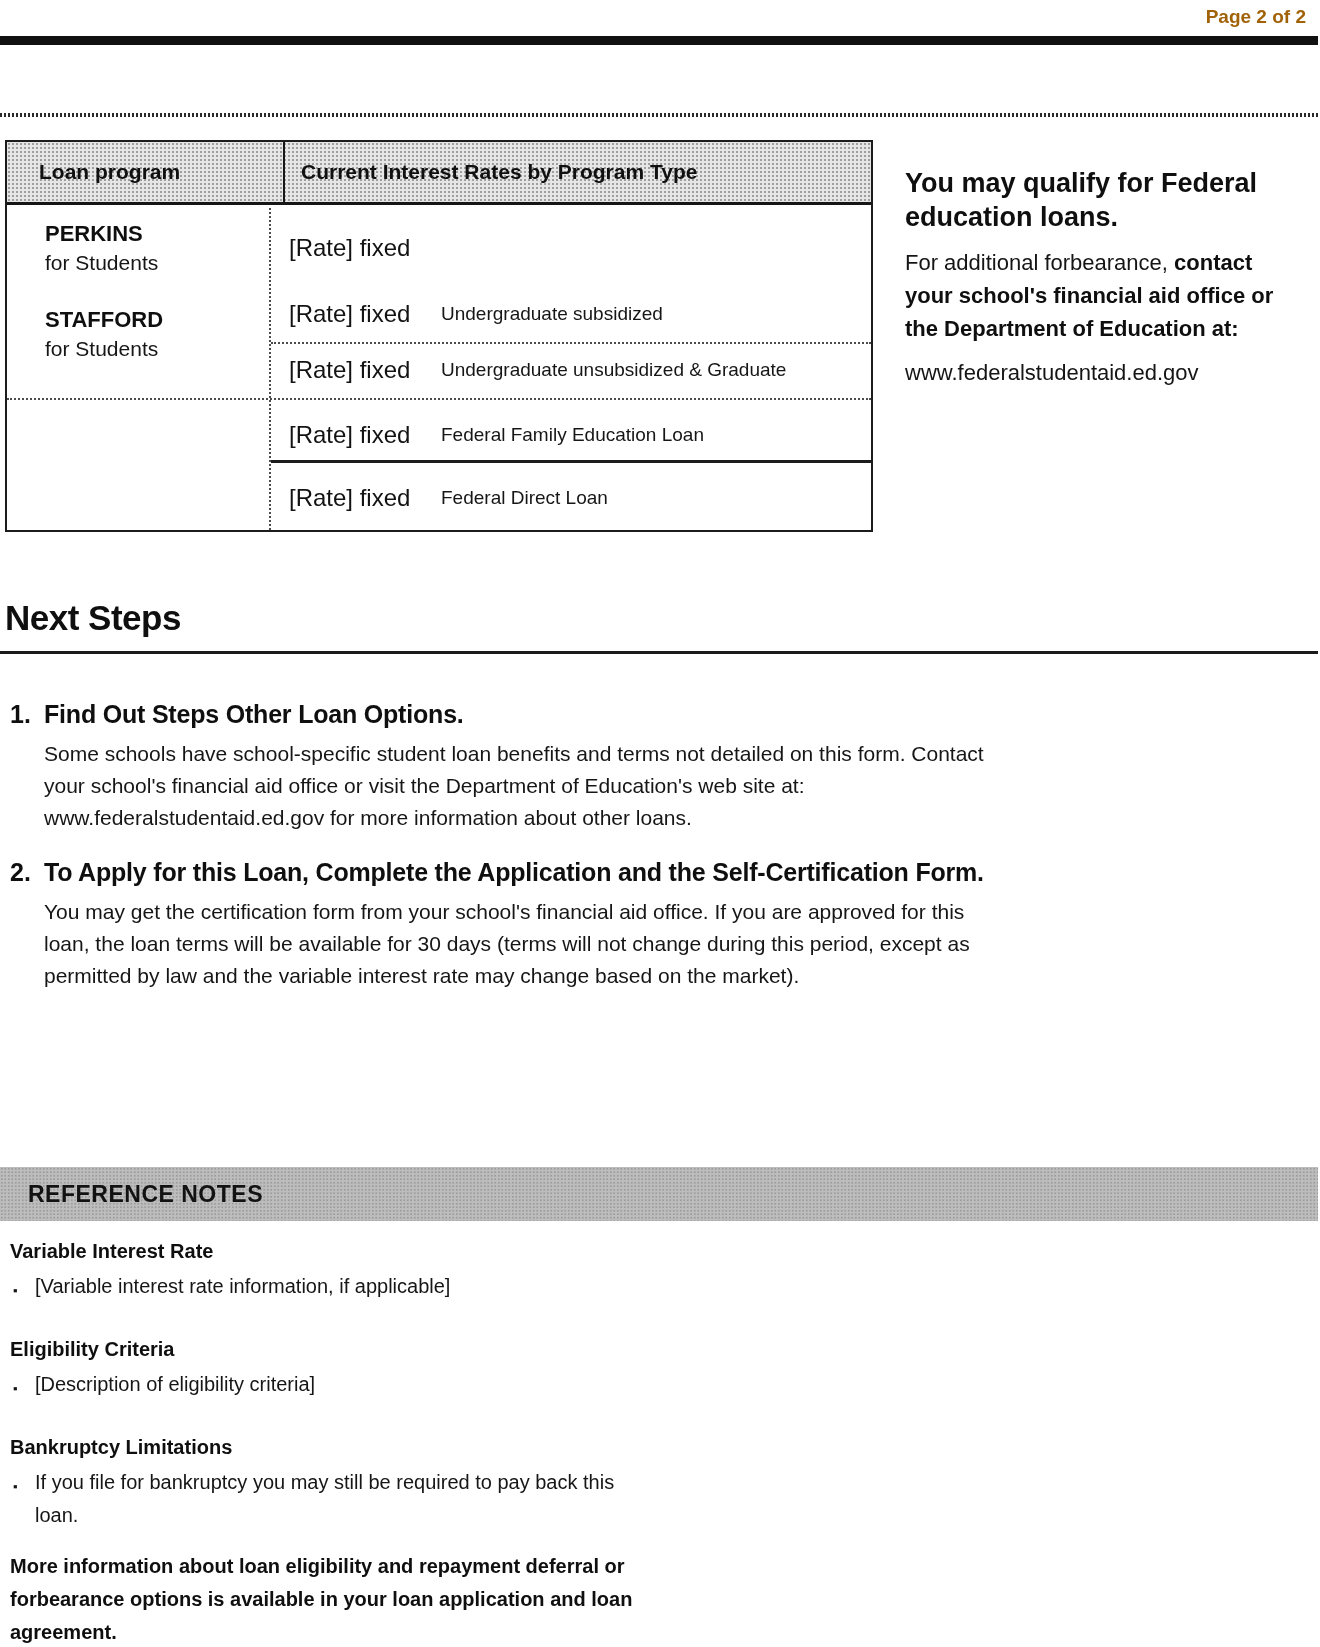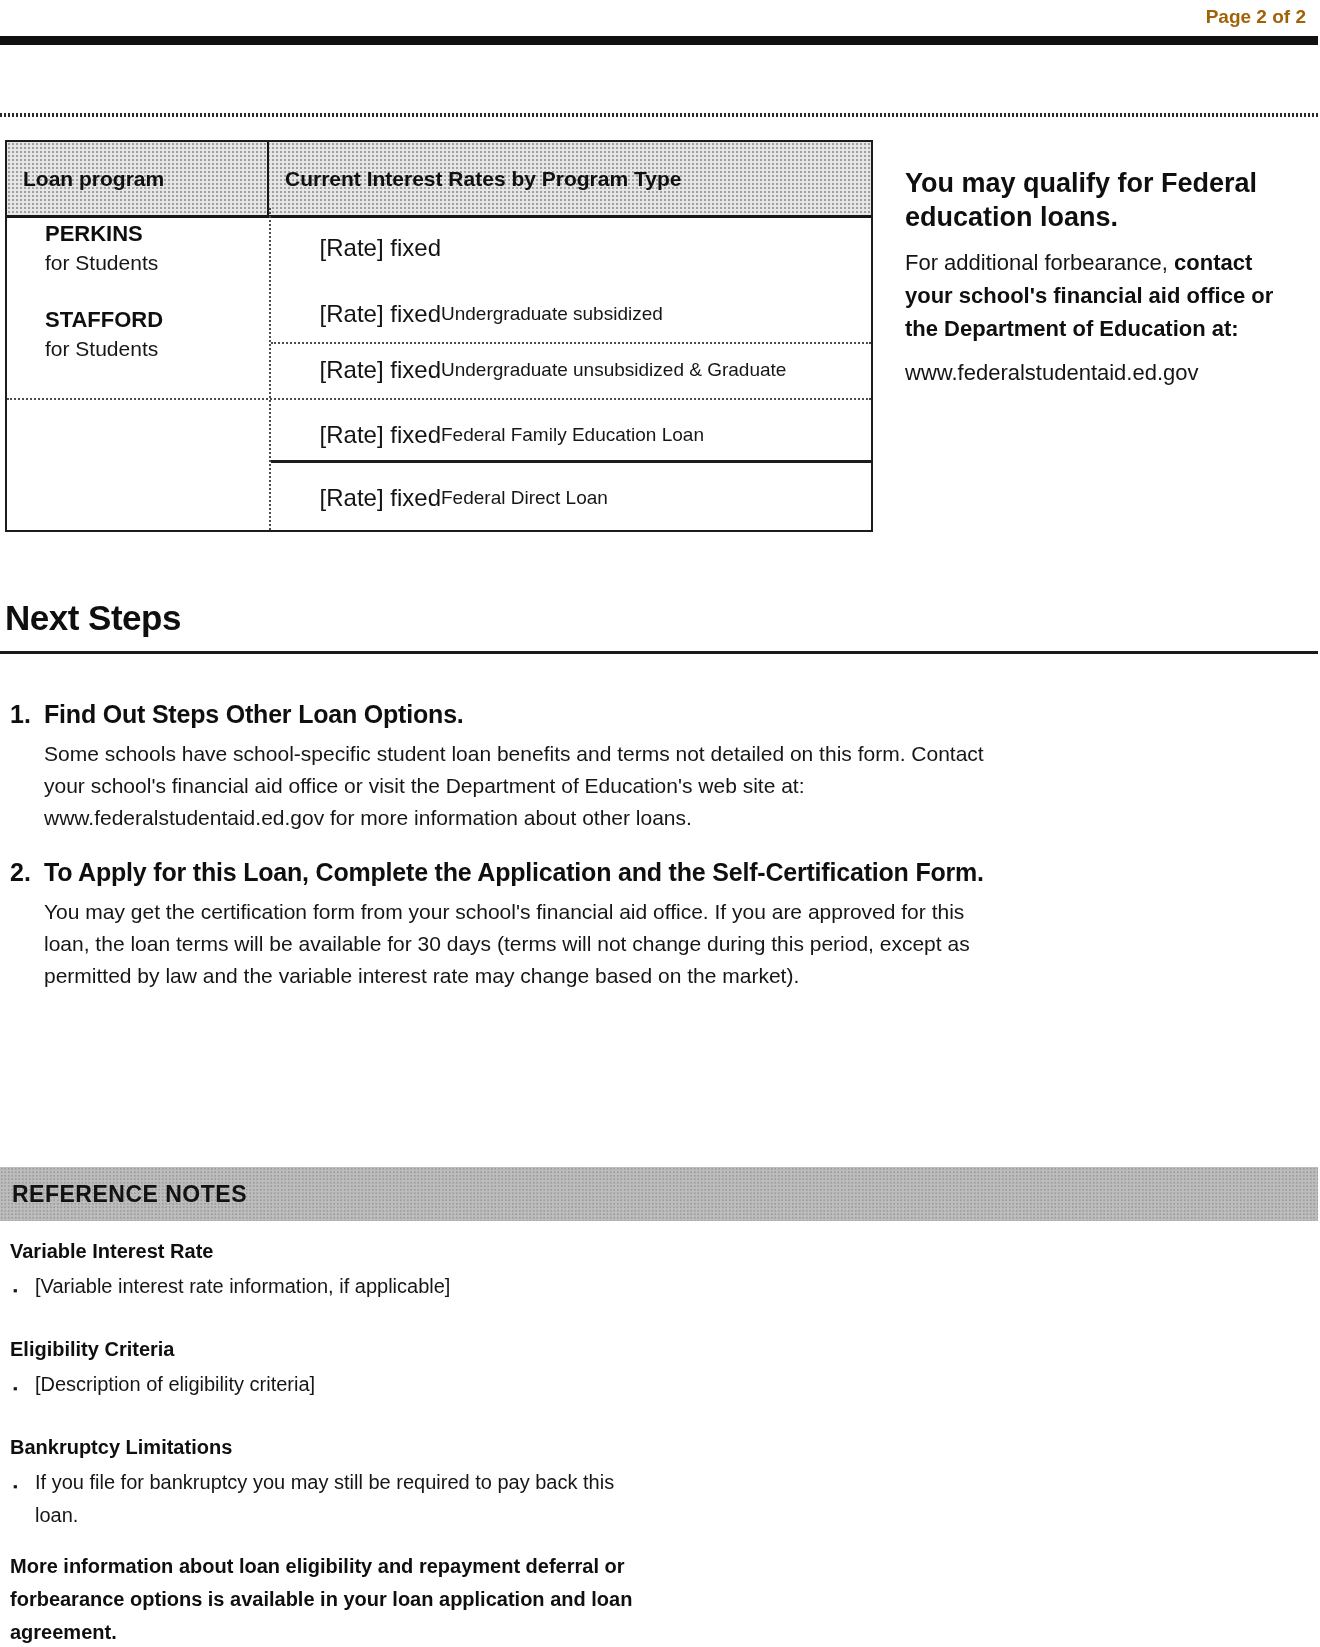--- a/index.html
+++ b/index.html
@@ -31,44 +31,45 @@
     position:absolute; top:113px; left:0; width:1318px; height:4px;
     background-image:repeating-linear-gradient(90deg,#2a2a2a 0 2px,transparent 2px 4px);
   }
 
   
   .loan-table {
     position:absolute; left:5px; top:140px; width:868px; height:392px;
     border:2px solid #1c1c1c;
   }
   .lt-header {
-    position:absolute; top:0; left:0; right:0; height:76px;
+    position:absolute; top:0; left:0; right:0; height:63px;
     display:flex;
     border-bottom:3px solid #161616;
     background-color:#e6e6e6;
     background-image:radial-gradient(#9f9f9f 0.8px, transparent 0.95px);
     background-size:4px 4px;
+    padding-left:16px;
   }
   .lt-h { display:flex; align-items:center; font-weight:bold; font-size:21px; color:#101010; }
   .lt-h-left  { width:262px; border-right:2px solid #161616; padding-left:16px; }
   .lt-h-right { flex:1; padding-left:16px; }
 
   .lt-body { position:absolute; top:66px; left:0; right:0; bottom:0; }
   .lt-vdivider {
     position:absolute; left:262px; top:0; bottom:0; width:0;
     border-left:2px dotted #4c4c4c;
   }
   .program-block { position:absolute; left:0; width:260px; padding-left:38px; }
   .block-perkins  { top:12px; }
   .block-stafford { top:98px; }
   .block-plus     { top:200px; }
   .program-name { font-size:22px; font-weight:bold; color:#0f0f0f; line-height:28px; }
   .program-audience { font-size:21px; line-height:30px; white-space:pre-line; color:#161616; }
 
-  .rate-row { position:absolute; left:264px; right:0; display:flex; align-items:center;text-align:right; }
+  .rate-row { position:absolute; left:264px; right:0; display:flex; align-items:center; }
   .rr-1 { top:16px;  height:48px; }
   .rr-2 { top:84px;  height:44px; }
   .rr-3 { top:138px; height:48px; }
   .rr-4 { top:202px; height:50px; }
   .rr-5 { top:262px; height:56px; }
   .rate-value { margin-left:18px; width:152px; font-size:24px; color:#131313; }
   .rate-type  { font-size:19px; color:#161616; }
 
   .lt-div { position:absolute; border-top:2px dotted #4c4c4c; }
   .lt-div-right1 { left:264px; right:0; top:134px; }
@@ -106,22 +107,22 @@
 
   
   .ref-banner {
     position:absolute; top:1167px; left:0; width:1318px; height:54px;
     display:flex; align-items:center;
     background-color:#bdbdbd;
     background-image:radial-gradient(#9c9c9c 1px, transparent 1.15px);
     background-size:3.5px 3.5px;
   }
   .ref-banner-text {
-    padding-left:12px; font-size:23px; font-weight:bold;
-    letter-spacing:0.5px; color:#121212;
+    padding-left:20px; font-size:23px; font-weight:bold;
+    letter-spacing:0.5px; color:#121212;margin-left:8px;
   }
   .note { position:absolute; left:0; width:900px; }
   .note-vir { top:1240px; }
   .note-ec  { top:1338px; }
   .note-bl  { top:1436px; }
   .note h4 { padding-left:10px; font-size:20px; font-weight:bold; color:#0f0f0f; margin-bottom:7px; }
   .bullet-line { display:flex; padding-left:13px; font-size:20px; line-height:33px; color:#161616; }
   .bullet-glyph { width:22px; flex:none; font-size:13px; padding-top:4px; color:#161616; }
   .bullet-text { white-space:pre-line; }
   .footer-note {

